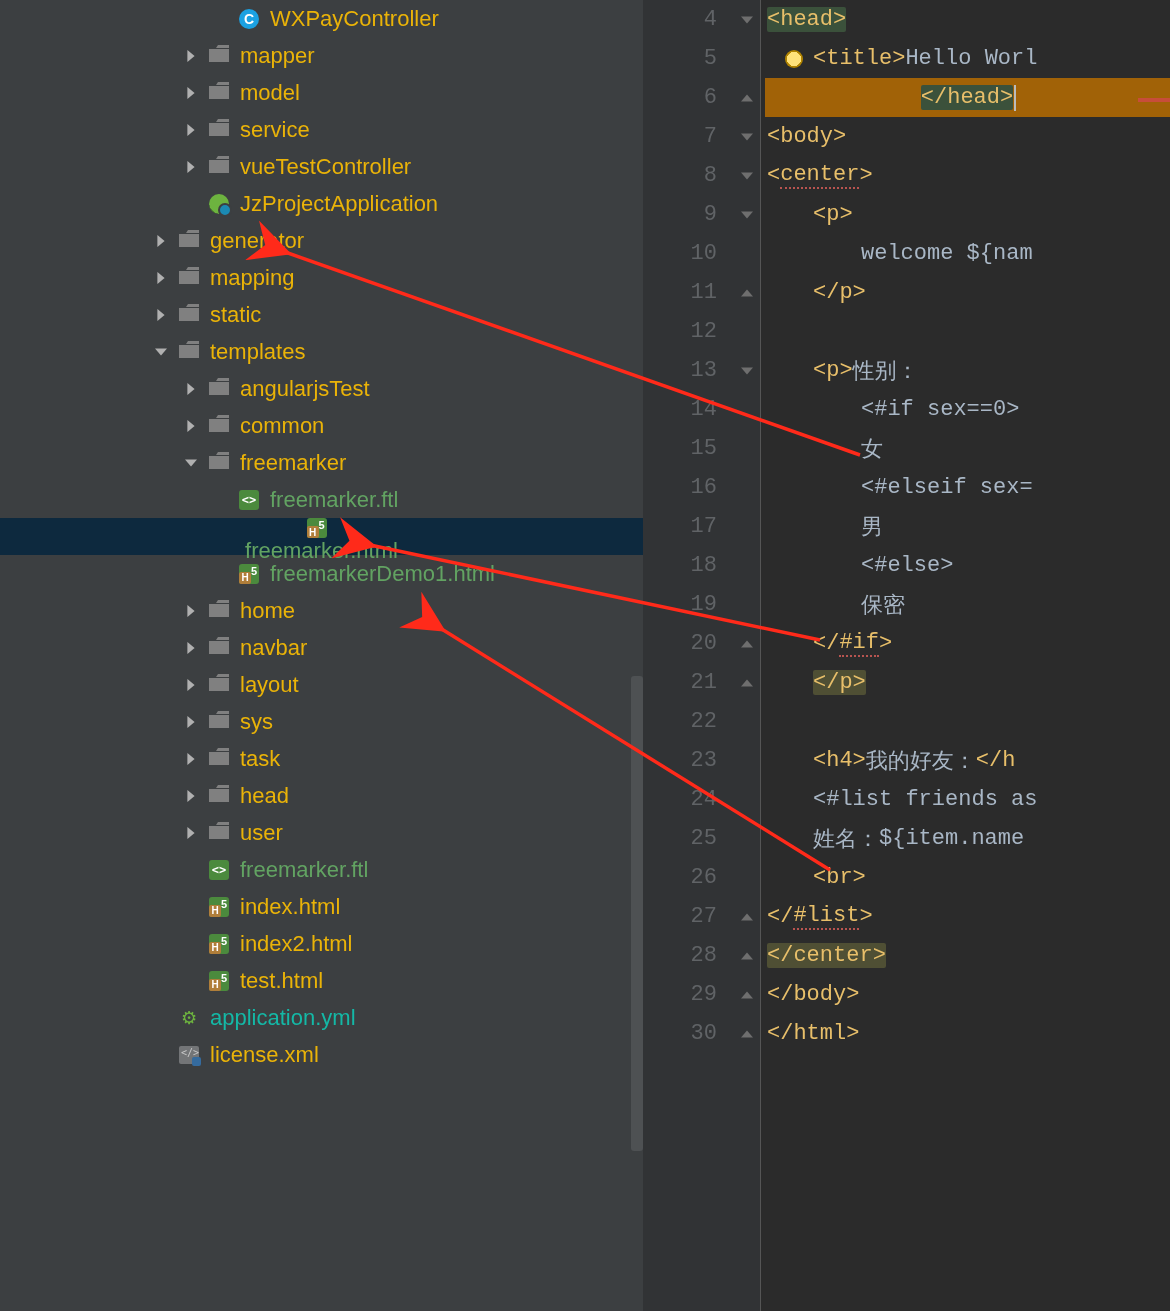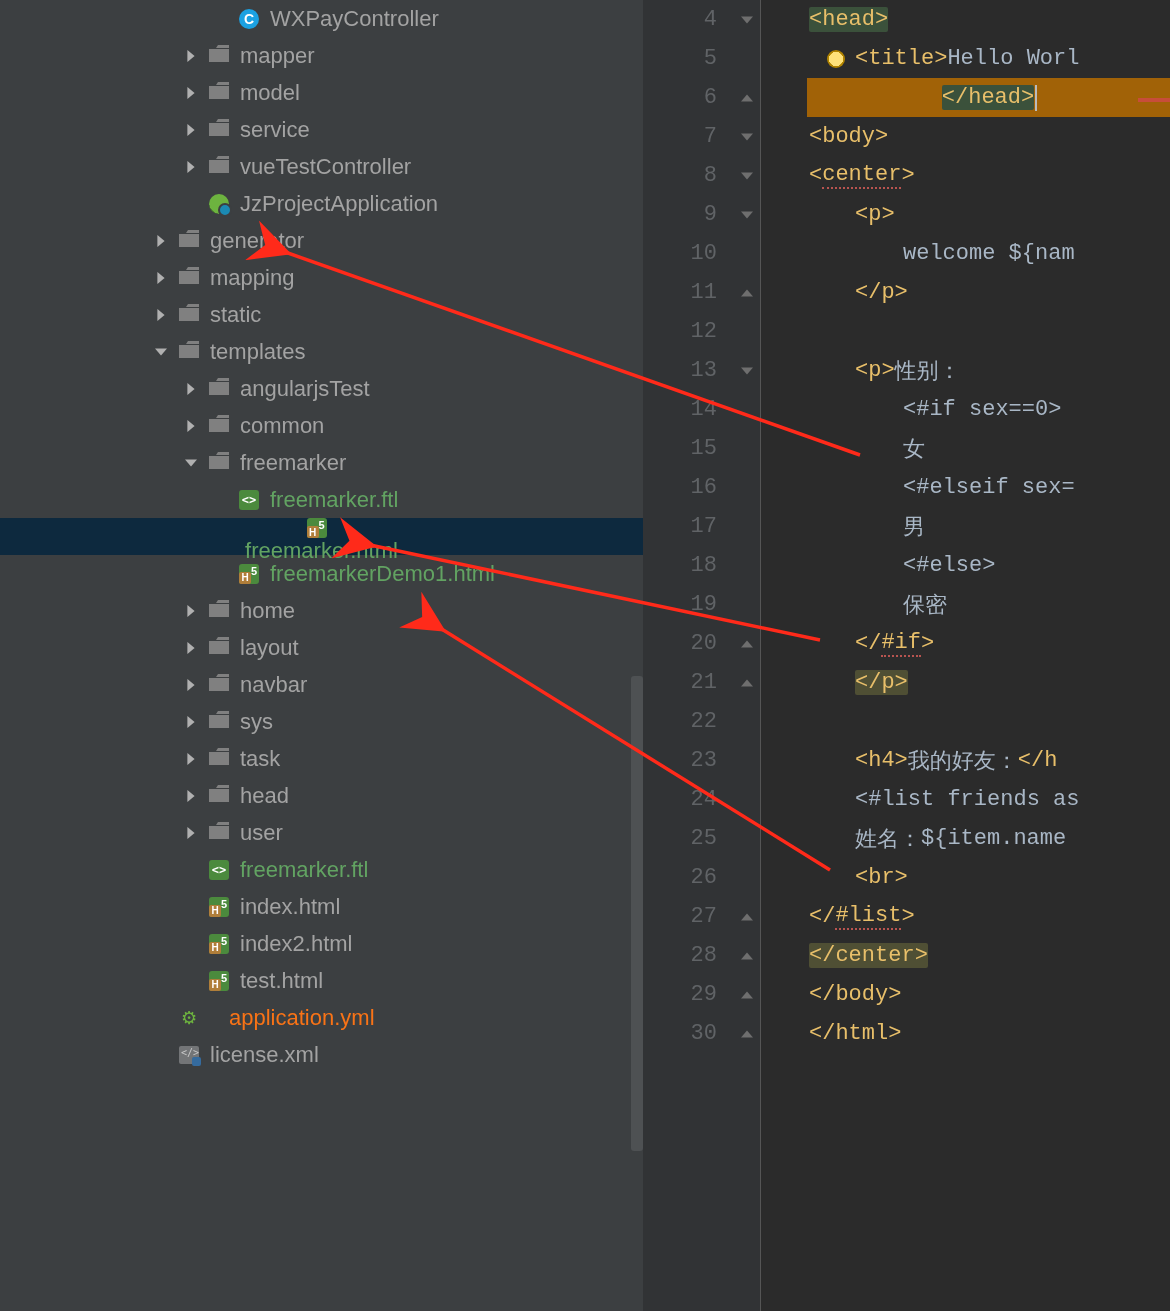--- a/index.html
+++ b/index.html
@@ -18,23 +18,23 @@
   }
   .tree .row.selected { background:#0d293e;flex-direction:column; }
   .indent { display:inline-block; }
   .chev { width:22px; height:22px; display:inline-flex; align-items:center;
           justify-content:center; color:#b0b0b0; margin-right:6px; }
   .chev svg { fill:#b0b0b0; }
   .noarrow { width:28px; display:inline-block; }
   .ficon { width:22px; height:22px; display:inline-flex; align-items:center;
            justify-content:center; margin-right:10px; }
   .folder svg { fill:#808080; }
-  .label { color:#a3a3a3; }
+  .label { color:#eab308; }
   .green .label { color:#62a362; }
-  .blue  .label { color:#f97316;margin-left:19px; }
+  .blue  .label { color:#14b8a6; }
   .i-class-circle {
     width:20px;height:20px;border-radius:50%;background:#1ba1e2;
     display:flex;align-items:center;justify-content:center;
     font-size:14px;font-weight:700;color:#fff;
   }
   .i-spring {
     width:20px;height:20px;border-radius:50%;
     background: radial-gradient(circle at 60% 40%, #6db33f 0 70%, #4e8b2d 71% 100%);
     position:relative;
   }
@@ -80,21 +80,21 @@
             font-family:"Consolas","Courier New",monospace; position:relative;}
   .gutter { width:92px; background:#313335; color:#606366; font-size:22px;
             padding-top:0; position:relative;}
   .gline { height:39px; display:flex; align-items:center; justify-content:flex-end;
            padding-right:18px;}
   .foldcol { width:26px; background:#313335; border-right:1px solid #555;
              position:relative;}
   .fmark { position:absolute; left:4px; width:16px;height:16px;
            display:flex;align-items:center;justify-content:center;}
   .fmark svg{fill:#6e6e6e;}
-  .code { flex:1; padding-left:4px;margin-left:42px;}
+  .code { flex:1; padding-left:4px;}
   .cline { height:39px; display:flex; align-items:center; font-size:22px;
            white-space:pre; color:#a9b7c6;}
   .current-line { background:#a16207;justify-content:center; }
   .t-tag { color:#e8bf6a; }
   .hl-green { background:#3b513b; border-radius:2px;}
   .hl-olive { background:#4f4f34; border-radius:2px;}
   .bulb { width:18px;height:18px;border-radius:50%;
           background:radial-gradient(circle,#ffe27a 0 55%,#b08300 56% 100%);
           margin-right:10px; display:inline-block;}
   .underline-err { border-bottom:2px dotted #b85450; }
@@ -329,35 +329,35 @@
       <span class="chev">
         <svg width="12" height="12" viewBox="0 0 10 10">
           <path d="M2,0 L8,5 L2,10 Z"></path>
         </svg>
       </span>
       <span class="ficon">
         <span class="folder"><svg width="20" height="18" viewBox="0 0 20 18">
             <path d="M0,3 L7,3 L9,0 L20,0 L20,3 L0,3 Z M0,4 L20,4 L20,17 L0,17 Z"></path>
           </svg></span>
       </span>
+      <span class="label">navbar</span>
+    </div>
+    <div class="row">
+      <span class="indent" style="width:180px"></span>
+      <span class="chev">
+        <svg width="12" height="12" viewBox="0 0 10 10">
+          <path d="M2,0 L8,5 L2,10 Z"></path>
+        </svg>
+      </span>
+      <span class="ficon">
+        <span class="folder"><svg width="20" height="18" viewBox="0 0 20 18">
+            <path d="M0,3 L7,3 L9,0 L20,0 L20,3 L0,3 Z M0,4 L20,4 L20,17 L0,17 Z"></path>
+          </svg></span>
+      </span>
       <span class="label">layout</span>
-    </div>
-    <div class="row">
-      <span class="indent" style="width:180px"></span>
-      <span class="chev">
-        <svg width="12" height="12" viewBox="0 0 10 10">
-          <path d="M2,0 L8,5 L2,10 Z"></path>
-        </svg>
-      </span>
-      <span class="ficon">
-        <span class="folder"><svg width="20" height="18" viewBox="0 0 20 18">
-            <path d="M0,3 L7,3 L9,0 L20,0 L20,3 L0,3 Z M0,4 L20,4 L20,17 L0,17 Z"></path>
-          </svg></span>
-      </span>
-      <span class="label">navbar</span>
     </div>
     <div class="row">
       <span class="indent" style="width:180px"></span>
       <span class="chev">
         <svg width="12" height="12" viewBox="0 0 10 10">
           <path d="M2,0 L8,5 L2,10 Z"></path>
         </svg>
       </span>
       <span class="ficon">
         <span class="folder"><svg width="20" height="18" viewBox="0 0 20 18">

